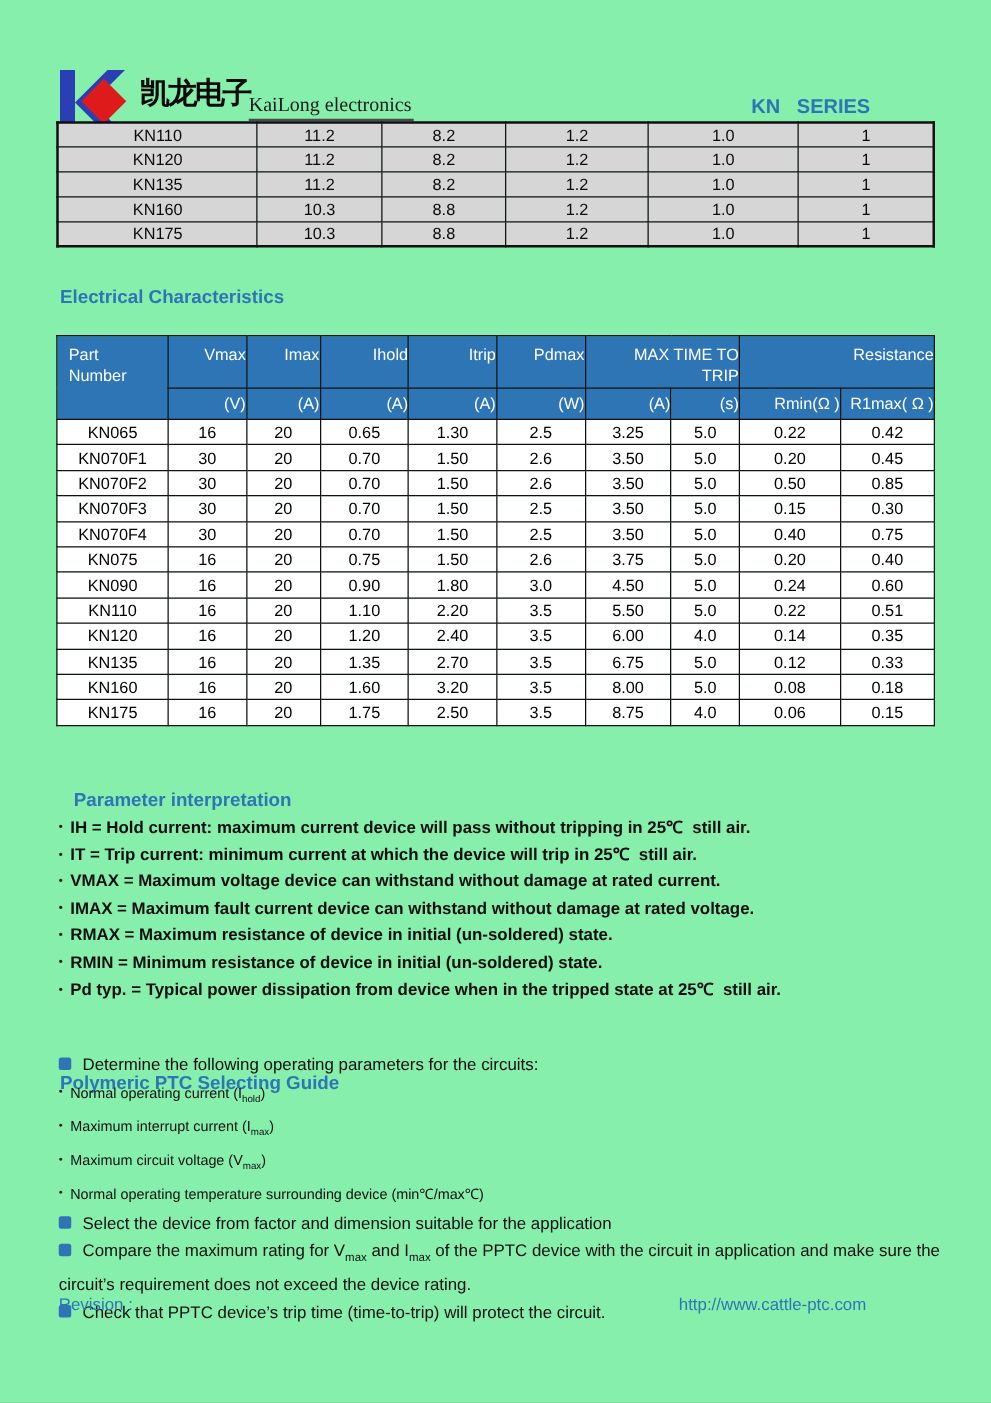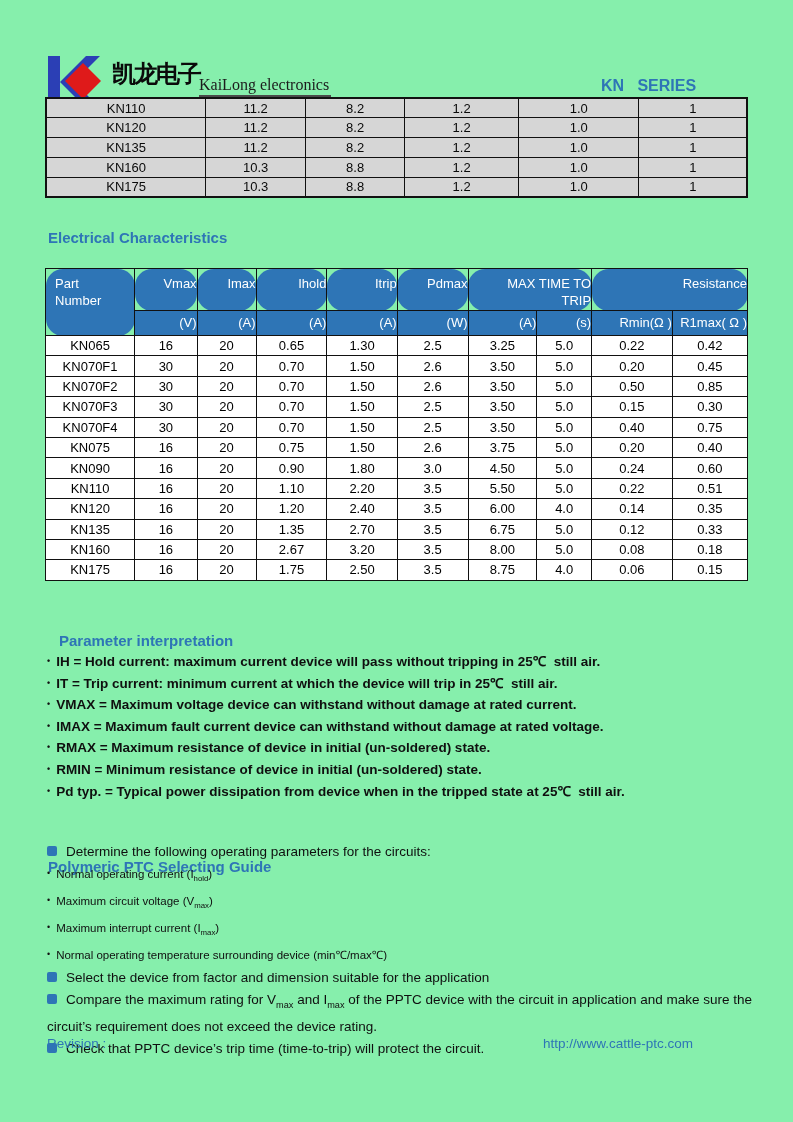--- a/index.html
+++ b/index.html
@@ -26,21 +26,21 @@
   .top-table td{border:1px solid var(--border-black);background:var(--row-gray);height:19.8px;text-align:center;font-size:13px;color:#0a0a0a;padding:0;}
   
   .sec-title{position:absolute;margin:0;font-size:15px;font-weight:bold;color:var(--accent-blue);}
   .elec-title{left:48px;top:229px;}
   .param-title{left:59px;top:632px;}
   .guide-title{left:48px;top:819px;margin-top:39px;}
   
   .main-table{position:absolute;left:45px;top:268px;width:703px;border-collapse:collapse;table-layout:fixed;font-size:13px;}
   .main-table td{border:1px solid var(--border-black);padding:0;}
   .main-table thead td{background:var(--accent-blue);color:#ffffff;text-align:right;font-weight:normal;}
-  .main-table tr.h1 td{height:42px;vertical-align:top;padding-top:6px;line-height:17px;border-radius:17px;}
+  .main-table tr.h1 td{height:42px;vertical-align:top;padding-top:6px;line-height:17px;}
   .main-table td.part-cell{text-align:left;padding-left:9px;}
   .main-table tr.h2row td{height:24px;vertical-align:middle;line-height:24px;}
   .main-table tbody td{height:20.4px;text-align:center;background:#ffffff;color:#000000;}
   
   .param-items{position:absolute;left:47px;top:651px;width:712px;}
   .param-item{font-size:13.5px;line-height:21.6px;color:#0f0f0f;font-weight:bold;}
   .param-item .dot{font-size:9px;vertical-align:2px;margin-right:6px;color:#111;}
   
   .guide-items{position:absolute;left:47px;top:841px;width:714px;}
   .g-item{color:#0f0f0f;}
@@ -284,21 +284,21 @@
           <td>3.5</td>
           <td>6.75</td>
           <td>5.0</td>
           <td>0.12</td>
           <td>0.33</td>
         </tr>
         <tr>
           <td>KN160</td>
           <td>16</td>
           <td>20</td>
-          <td>2.67</td>
+          <td>1.60</td>
           <td>3.20</td>
           <td>3.5</td>
           <td>8.00</td>
           <td>5.0</td>
           <td>0.08</td>
           <td>0.18</td>
         </tr>
         <tr>
           <td>KN175</td>
           <td>16</td>
@@ -322,22 +322,22 @@
       <div class="param-item"><span class="dot">•</span><span>IMAX = Maximum fault current device can withstand without damage at rated voltage.</span></div>
       <div class="param-item"><span class="dot">•</span><span>RMAX = Maximum resistance of device in initial (un-soldered) state.</span></div>
       <div class="param-item"><span class="dot">•</span><span>RMIN = Minimum resistance of device in initial (un-soldered) state.</span></div>
       <div class="param-item"><span class="dot">•</span><span>Pd typ. = Typical power dissipation from device when in the tripped state at 25℃&nbsp; still air.</span></div>
     </div>
 
   <h2 class="sec-title guide-title">Polymeric PTC Selecting Guide</h2>
   <div class="guide-items">
       <div class="g-item normal"><span class="sq"></span><span>Determine the following operating parameters for the circuits:</span></div>
       <div class="g-item small"><span class="dot">•</span><span>Normal operating current (I</span><sub>hold</sub><span>)</span></div>
+      <div class="g-item small"><span class="dot">•</span><span>Maximum interrupt current (I</span><sub>max</sub><span>)</span></div>
       <div class="g-item small"><span class="dot">•</span><span>Maximum circuit voltage (V</span><sub>max</sub><span>)</span></div>
-      <div class="g-item small"><span class="dot">•</span><span>Maximum interrupt current (I</span><sub>max</sub><span>)</span></div>
       <div class="g-item small"><span class="dot">•</span><span>Normal operating temperature surrounding device (min℃/max℃)</span></div>
       <div class="g-item normal"><span class="sq"></span><span>Select the device from factor and dimension suitable for the application</span></div>
       <div class="g-item normal"><span class="sq"></span><span>Compare the maximum rating for V</span><sub>max</sub><span> and I</span><sub>max</sub><span> of the PPTC device with the circuit in application and make sure the circuit’s requirement does not exceed the device rating.</span></div>
       <div class="g-item normal"><span class="sq"></span><span>Check that PPTC device’s trip time (time-to-trip) will protect the circuit.</span></div>
     </div>
 
   <span class="rev">Revision :</span>
   <a class="url">http://www.cattle-ptc.com</a>
 
 </div>

